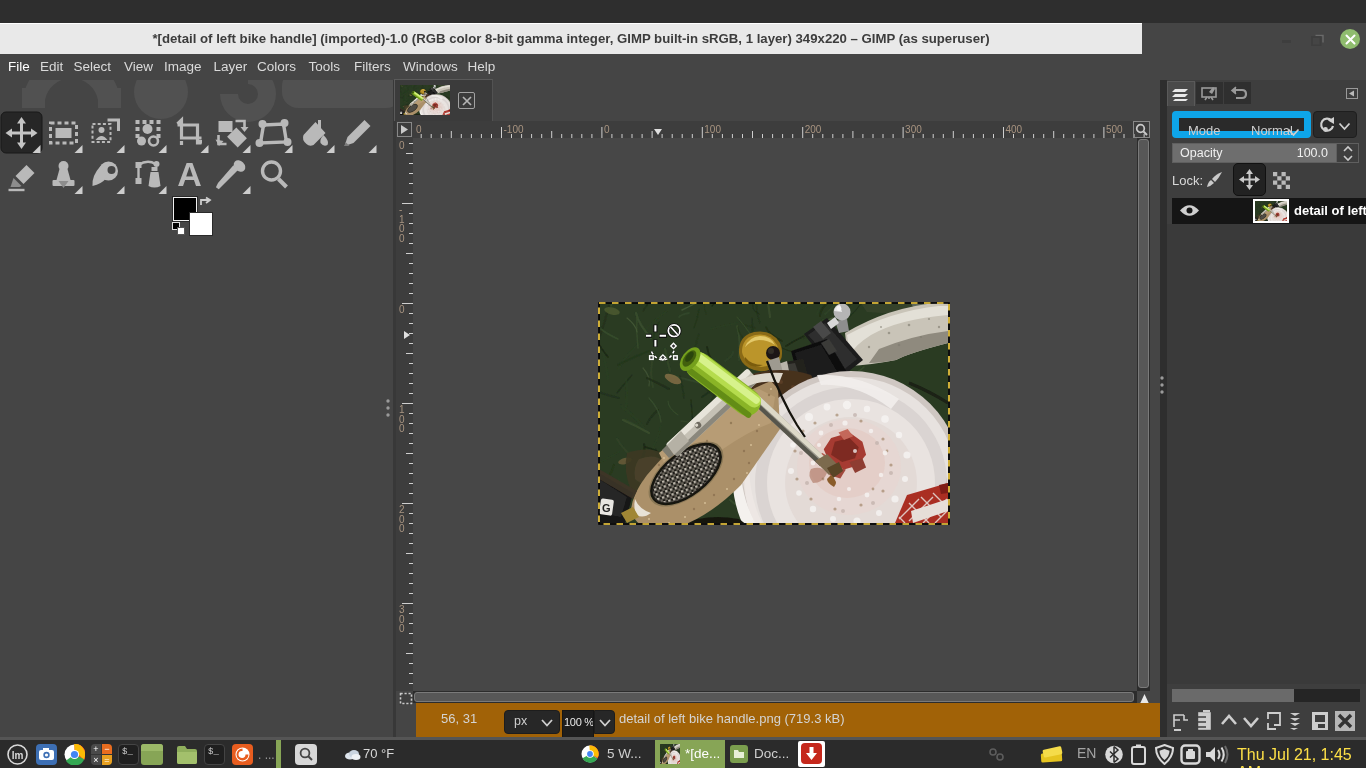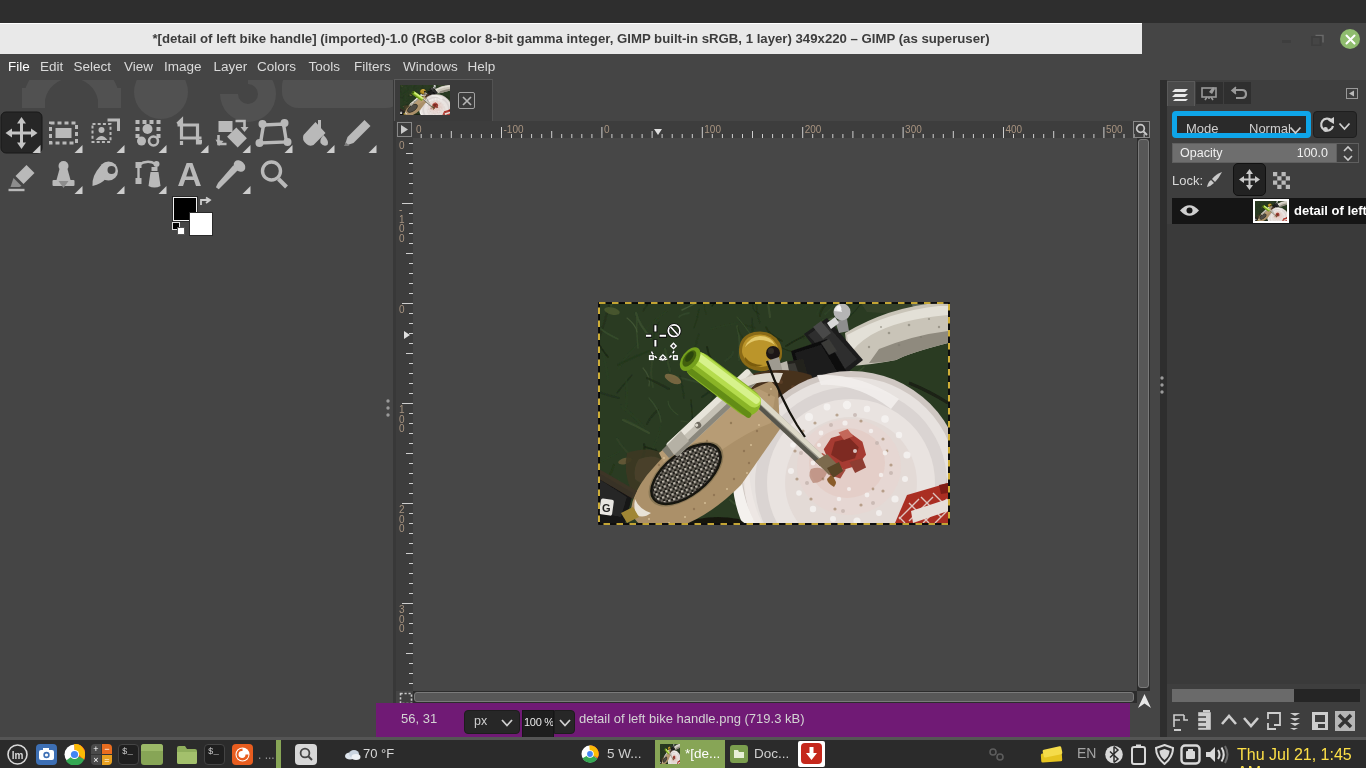--- a/index.html
+++ b/index.html
@@ -11,21 +11,21 @@
 #cdiv{left:393px;top:80px;width:3px;height:657px;background:#383838}
 #tabstrip{left:396px;top:80px;width:754px;height:41px;background:#454545}
 #tab{left:394px;top:79px;width:99px;height:42px;background:#3b3b3b;border-top:1px solid #5a5a5a;border-left:1px solid #5a5a5a;border-right:1px solid #525252}
 #viewport{left:413px;top:138px;width:724px;height:553px;background:#474747;overflow:hidden}
 #hruler{left:413px;top:121px;width:737px;height:17px;background:#3d3d3d}
 #vruler{left:396px;top:138px;width:17px;height:553px;background:#3d3d3d}
 #corner{left:396px;top:121px;width:17px;height:17px;background:#3d3d3d}
 #vscroll{left:1137px;top:138px;width:13px;height:553px;background:#2c2c2c}
 #hscroll{left:413px;top:691px;width:724px;height:12px;background:#2c2c2c}
 .thumbbar{position:absolute;background:#575757;border:1px solid #7a7a7a;border-radius:3px}
-#statusbar{left:376px;top:703px;width:754px;height:34px;background:#701a75;color:#d4d4d4;font-size:13px}
+#statusbar{left:416px;top:703px;width:754px;height:34px;background:#a16207;color:#d4d4d4;font-size:13px}
 #rdiv{left:1160px;top:80px;width:7px;height:657px;background:#2e2e2e}
 #rpanel{left:1167px;top:80px;width:199px;height:657px;background:#3e3e3e}
 #taskbar{left:0;top:740px;width:1366px;height:28px;background:#2b2b2b}
 .wbtn{position:absolute;top:740px;height:28px;color:#cfcfcf;font-size:13.5px}
 </style></head><body>
 <div id="root">
 <svg width="0" height="0" style="position:absolute">
       <defs>
 <symbol id="photo" viewBox="0 0 349 220" preserveAspectRatio="none">
 <filter id="soft" x="-5%" y="-5%" width="110%" height="110%">
@@ -867,21 +867,21 @@
     </svg>
     <div class="abs" style="left:1224px;top:82px;width:27px;height:22px;background:#2f2f2f"></div>
     <svg class="abs" style="left:1228px;top:86px" width="20" height="15" fill="none" stroke="#9a9a9a" stroke-width="2.2">
       <path d="M5 4 L14 4 Q18 4 18 8 Q18 12 14 12 L8 12"></path>
       <path d="M8 1 L4 4.5 L8 8" fill="#9a9a9a" stroke-width="1.6"></path>
     </svg>
     <svg class="abs" style="left:1346px;top:88px" width="12" height="11">
       <rect x="0.5" y="0.5" width="11" height="10" fill="none" stroke="#999"></rect>
       <path d="M8 2.5 L8 8.5 L3 5.5 Z" fill="#bbb"></path>
     </svg>
-    <div class="abs" style="left:1172px;top:111px;width:139px;height:27px;background:#2a2a2a;border:5px solid #0ea5e9;border-radius:4px;color:#cfcfcf;font-size:13px">
+    <div class="abs" style="left:1172px;top:111px;width:139px;height:27px;background:#2a2a2a;border:7px solid #0ea5e9;border-radius:4px;color:#cfcfcf;font-size:13px">
 <span style="position:absolute;left:9px;top:5px">Mode</span>
       <span style="position:absolute;left:72px;top:5px">Normal</span>
 <svg style="position:absolute;right:4px;top:10px" width="13" height="9">
         <path d="M1.5 1.5 L6.5 7 L11.5 1.5" fill="none" stroke="#cfcfcf" stroke-width="1.8"></path>
       </svg>
     </div>
     <div class="abs" style="left:1313px;top:111px;width:44px;height:27px;background:#2a2a2a;border:1px solid #1e1e1e;border-radius:4px">
 <svg style="position:absolute;left:4px;top:4px" width="18" height="18" fill="none">
         <path d="M13.5 4.5 A 6 6 0 1 0 15 10" stroke="#cfcfcf" stroke-width="2.2"></path>
         <path d="M10 4.5 L16 8 L16 1 Z" fill="#cfcfcf" stroke="none"></path>

